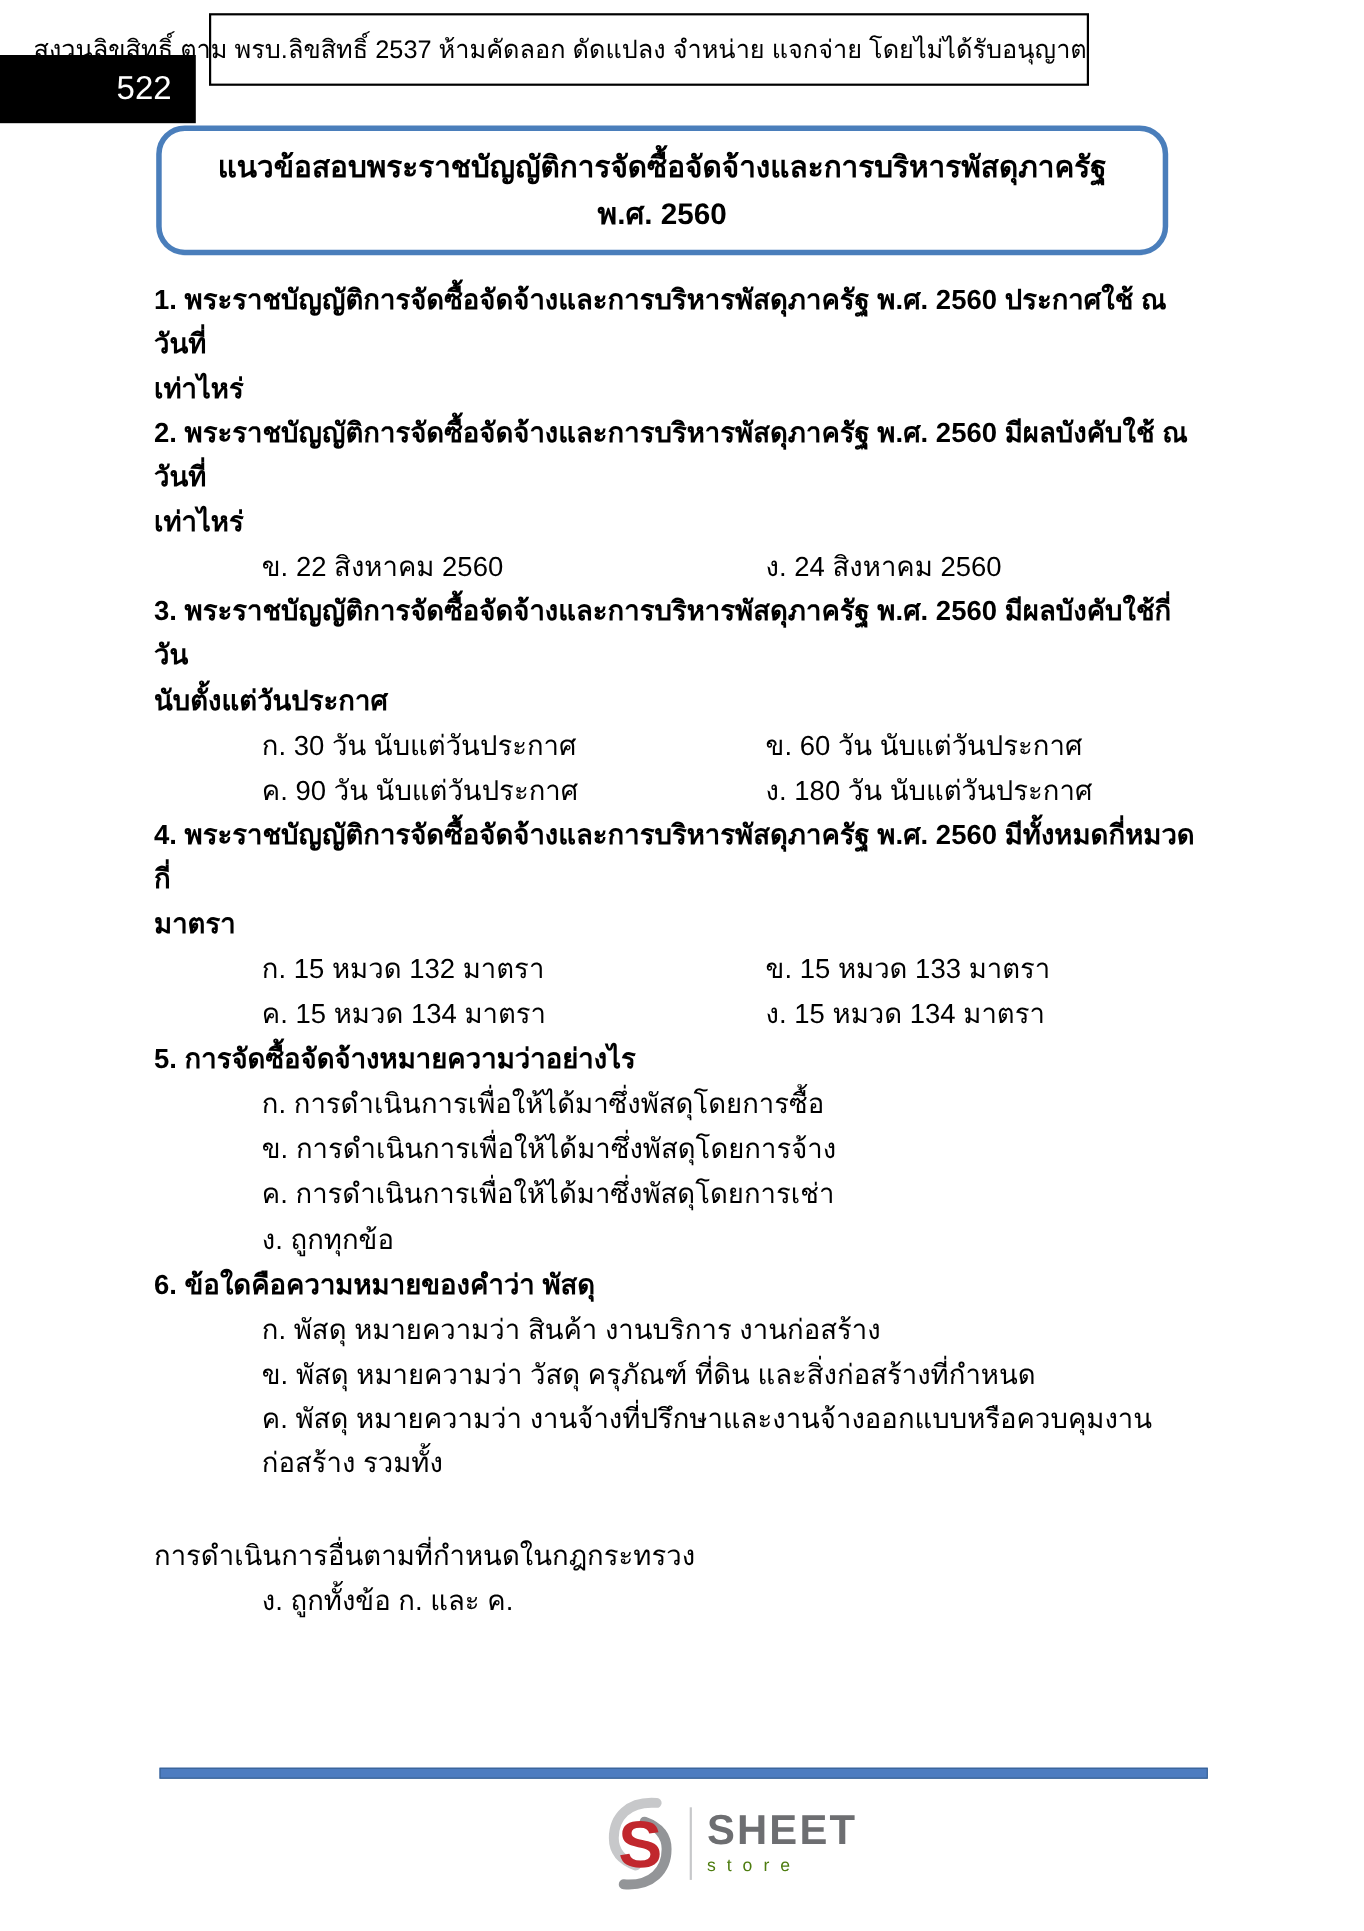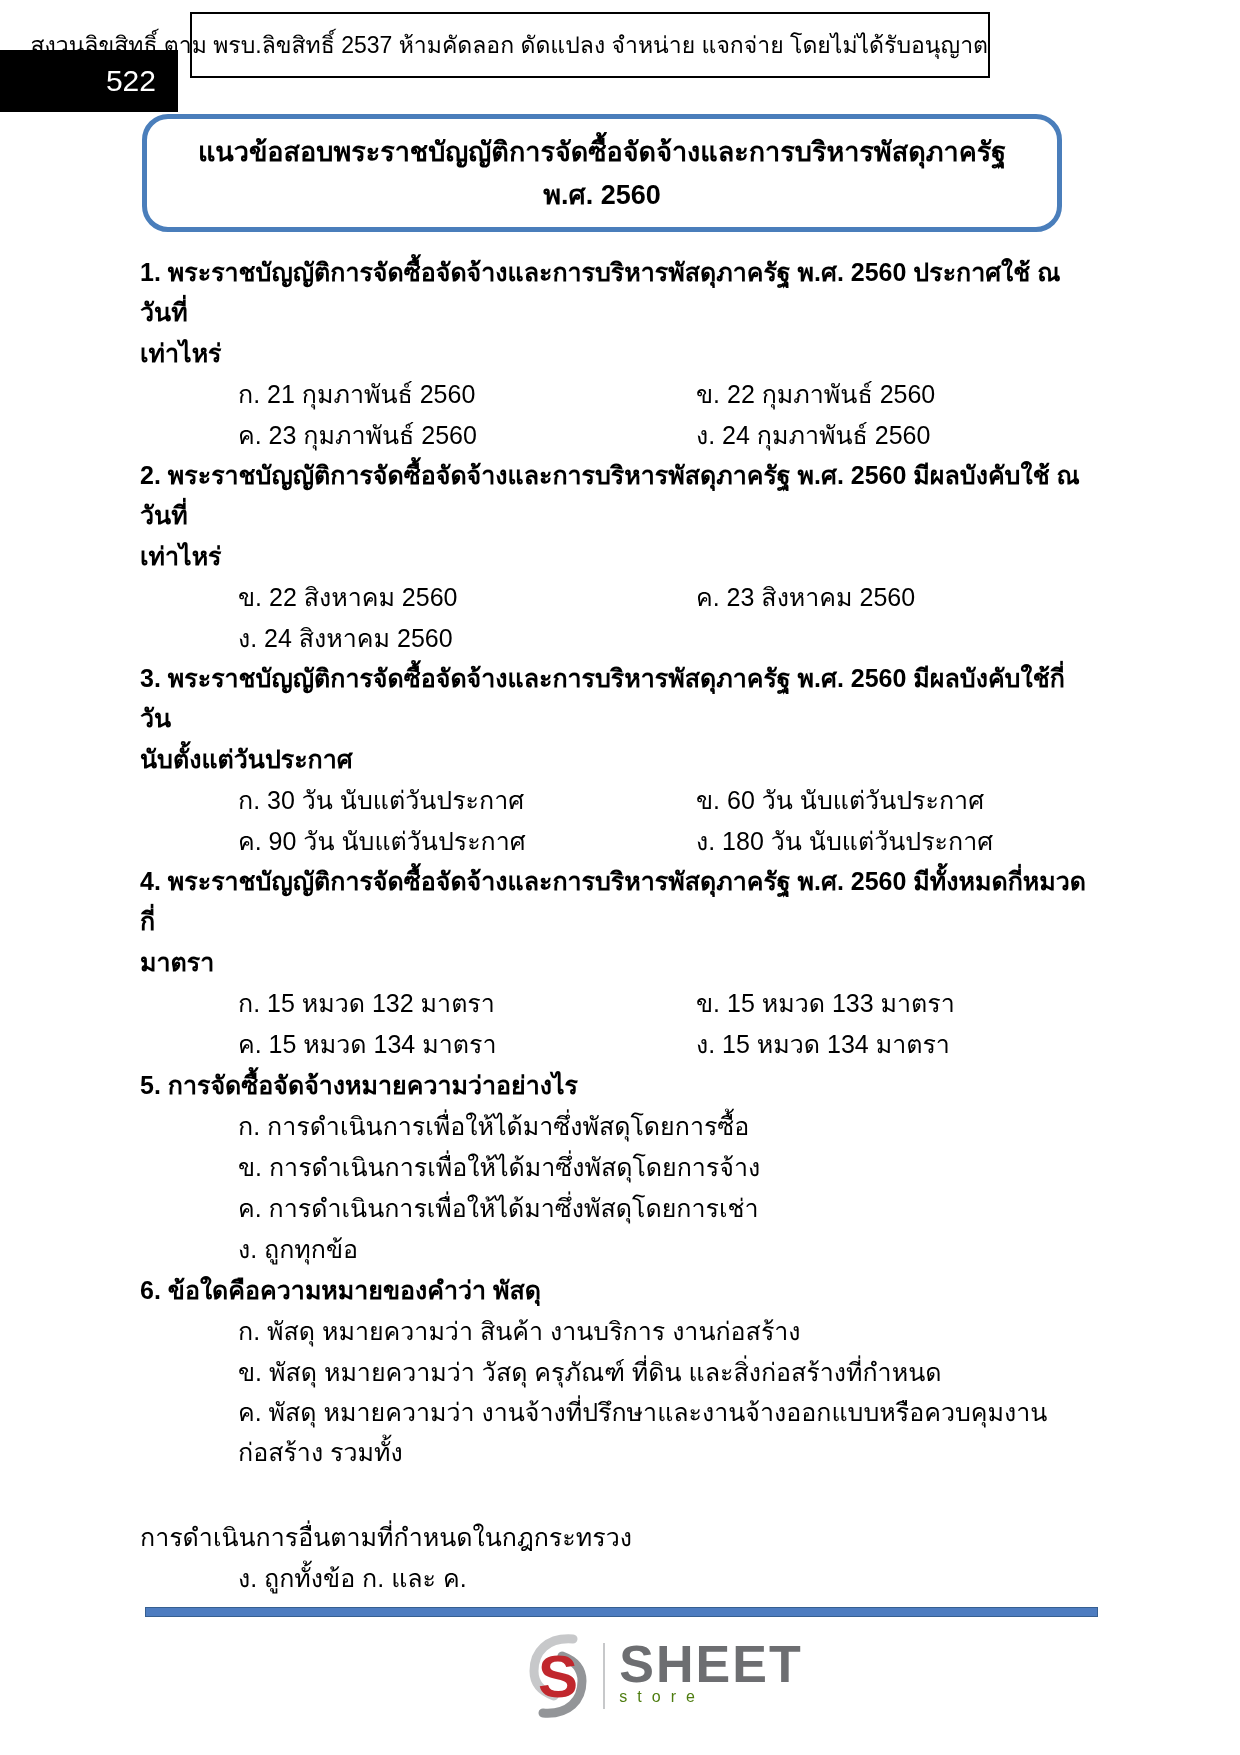--- a/index.html
+++ b/index.html
@@ -55,21 +55,21 @@
   }
   .footer-logo {
     position: absolute; left: 0; top: 1633px; width: 100%;
     display: flex; align-items: center; justify-content: center; gap: 14px;
     transform: translateX(45px);
   }
   .logo-icon { width: 62px; height: 86px; flex: 0 0 auto; }
   .logo-divider { width: 2px; height: 66px; background: #c7c8ca; flex: 0 0 auto; }
   .logo-text-col { display: flex; flex-direction: column; justify-content: center; }
   .brand-name {
-    font-size: 52px; font-weight: bold; color: #6d6e71; letter-spacing: 2px; line-height: 40px;
+    font-size: 38px; font-weight: bold; color: #6d6e71; letter-spacing: 2px; line-height: 40px;
   }
   .brand-sub {
     font-size: 16px; color: #4d7c0f; letter-spacing: 10px; line-height: 22px; margin-top: 2px;
   }
 </style>
 </head>
 <body>
 
 <div class="page-num-box">
   <span>522</span>
@@ -80,33 +80,26 @@
 </div>
 
 <div class="title-box">
   <span>แนวข้อสอบพระราชบัญญัติการจัดซื้อจัดจ้างและการบริหารพัสดุภาครัฐ พ.ศ. 2560</span>
 </div>
 
 <div class="content">
     <div class="question">
       <div class="q-line">1. พระราชบัญญัติการจัดซื้อจัดจ้างและการบริหารพัสดุภาครัฐ พ.ศ. 2560 ประกาศใช้ ณ วันที่</div>
       <div class="q-line">เท่าไหร่</div>
-      <div class="opts two-col">
-        <div class="opt">ก. 21 กุมภาพันธ์ 2560</div>
-        <div class="opt">ข. 22 กุมภาพันธ์ 2560</div>
-        <div class="opt">ค. 23 กุมภาพันธ์ 2560</div>
-        <div class="opt">ง. 24 กุมภาพันธ์ 2560</div>
-      </div>
     </div>
     <div class="question">
       <div class="q-line">2. พระราชบัญญัติการจัดซื้อจัดจ้างและการบริหารพัสดุภาครัฐ พ.ศ. 2560 มีผลบังคับใช้ ณ วันที่</div>
       <div class="q-line">เท่าไหร่</div>
       <div class="opts two-col">
         <div class="opt">ข. 22 สิงหาคม 2560</div>
-        <div class="opt">ค. 23 สิงหาคม 2560</div>
         <div class="opt">ง. 24 สิงหาคม 2560</div>
       </div>
     </div>
     <div class="question">
       <div class="q-line">3. พระราชบัญญัติการจัดซื้อจัดจ้างและการบริหารพัสดุภาครัฐ พ.ศ. 2560  มีผลบังคับใช้กี่วัน</div>
       <div class="q-line">นับตั้งแต่วันประกาศ</div>
       <div class="opts two-col">
         <div class="opt">ก. 30  วัน นับแต่วันประกาศ</div>
         <div class="opt">ข. 60  วัน นับแต่วันประกาศ</div>
         <div class="opt">ค. 90  วัน นับแต่วันประกาศ</div>

